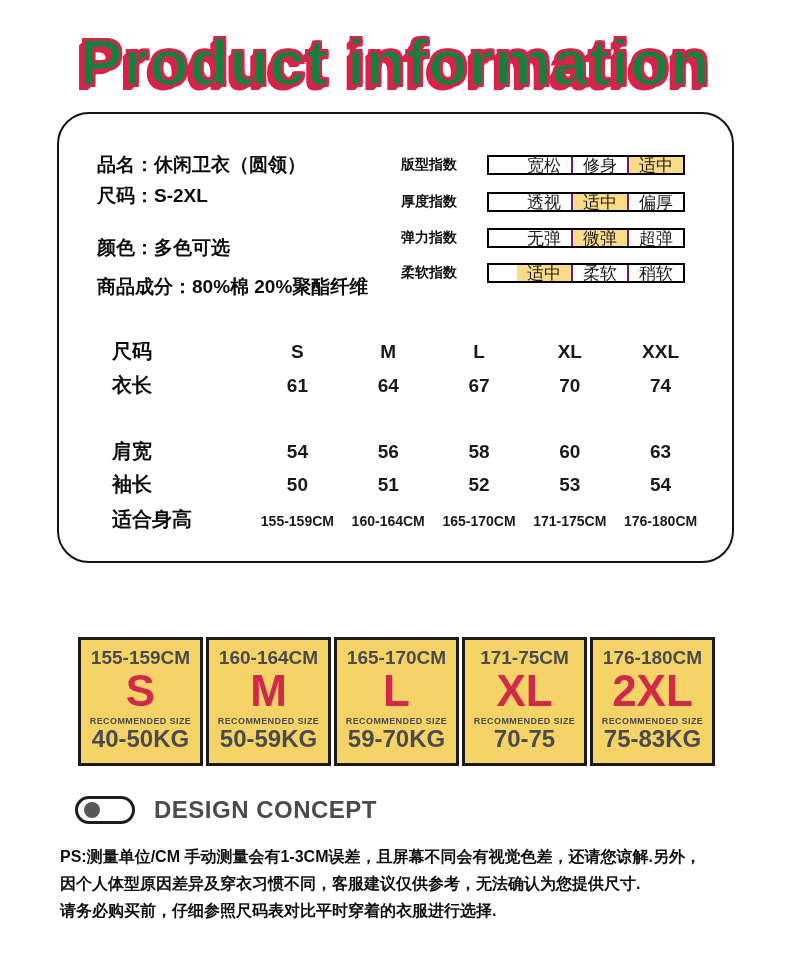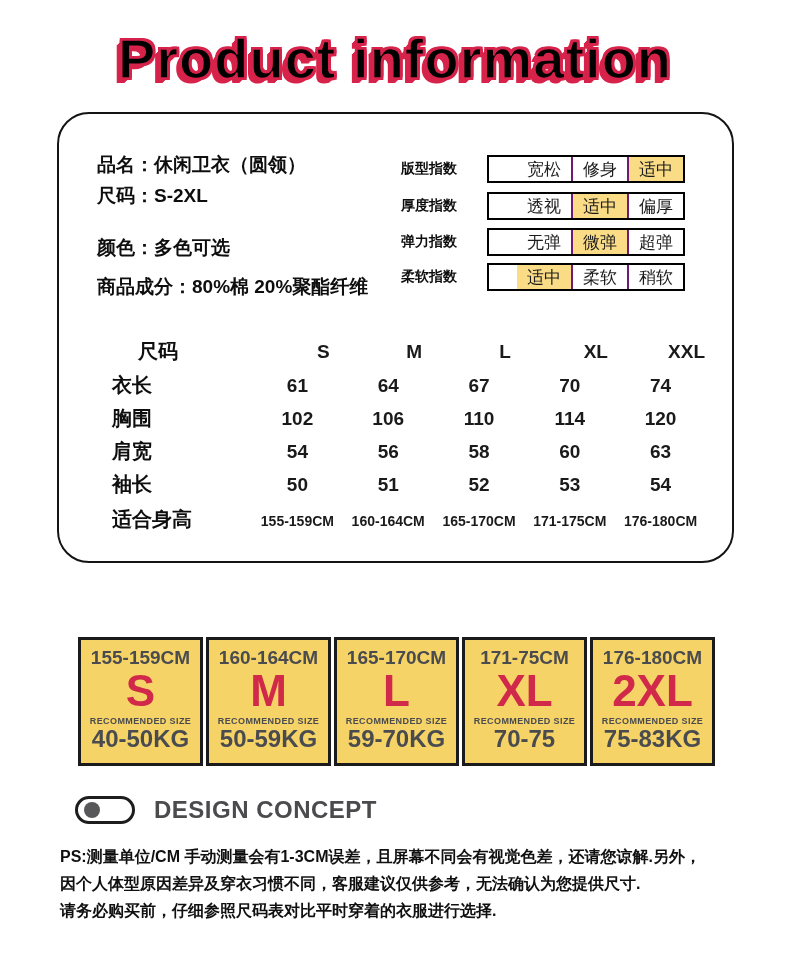--- a/index.html
+++ b/index.html
@@ -6,22 +6,22 @@
   html,body { background:#ffffff; }
   body { font-family:"Liberation Sans", sans-serif; }
   #page {
     position:relative; width:790px; height:953px; background:#ffffff;
     overflow:hidden; margin:0 auto;
   }
 
   
   .title {
     position:absolute; top:26px; left:0; right:0; text-align:center;
-    font-size:56px; font-weight:bold; letter-spacing:1px;
-    color:#000000;
+    font-size:64px; font-weight:bold; letter-spacing:1px;
+    color:#15803d;
     -webkit-text-stroke:1.5px #D7234B;
     text-shadow:
       -2px 0 #D7234B, 2px 0 #D7234B, 0 -2px #D7234B, 0 2px #D7234B,
       -2px -2px #D7234B, 2px -2px #D7234B, -2px 2px #D7234B, 2px 2px #D7234B,
       -3px 3px #D7234B, -4px 4px #D7234B, -5px 5px #D7234B;
   }
 
   
   .info-box {
     position:absolute; left:57px; top:112px; width:677px; height:451px;
@@ -32,34 +32,34 @@
   .field-2 { top:69px; }
   .field-3 { top:121px; }
   .field-4 { top:160px; }
 
   .idx-row { position:absolute; left:342px; display:flex; align-items:center; }
   .idx-1 { top:41px; }
   .idx-2 { top:78px; }
   .idx-3 { top:114px; }
   .idx-4 { top:149px; }
   .idx-label { font-size:14px; font-weight:bold; color:#0e0e0e; width:86px; white-space:nowrap; }
-  .idx-cells { display:flex; border:2px solid #000; width:198px; height:28px; background:#fff;padding-left:28px; }
+  .idx-cells { display:flex; border:2px solid #000; width:198px; height:20px; background:#fff;padding-left:28px; }
   .idx-cell {
     flex:1; display:flex; align-items:center; justify-content:center;
     font-size:17px; color:#1c1c1c; border-left:2px solid #701a75; background:#ffffff;
   }
   .idx-cell:first-child { border-left:none; }
   .idx-cell.sel { background:#FBDC86; }
 
   
   .size-row {
     position:absolute; left:0; width:100%; display:flex; align-items:baseline;
     padding-left:53px; padding-right:26px;
   }
-  .sr-1 { top:224px;margin-left:26px; } .sr-2 { top:258px; } .sr-3 { top:291px; }
+  .sr-1 { top:224px; } .sr-2 { top:258px; } .sr-3 { top:291px; }
   .sr-4 { top:324px; } .sr-5 { top:357px; } .sr-6 { top:392px;justify-content:space-between; }
   .size-label { width:140px; font-size:20px; font-weight:bold; color:#0e0e0e; white-space:nowrap; }
   .size-cell { flex:1; text-align:center; font-size:19px; font-weight:bold; color:#1a1a1a; }
   .sr-6 .size-cell { font-size:14px; letter-spacing:0; }
 
   
   .cards { position:absolute; left:78px; top:637px; width:637px; display:flex; gap:3px; }
   .card {
     flex:1; height:129px; background:#F6D366; border:3px solid #1b1b1b;
     text-align:center; padding-top:7px; overflow:hidden;
@@ -135,28 +135,20 @@
       <div class="size-cell">XXL</div>
     </div>
     <div class="size-row sr-2">
       <div class="size-label">衣长</div>
       <div class="size-cell">61</div>
       <div class="size-cell">64</div>
       <div class="size-cell">67</div>
       <div class="size-cell">70</div>
       <div class="size-cell">74</div>
     </div>
-    <div class="size-row sr-3">
-      <div class="size-label">胸围</div>
-      <div class="size-cell">102</div>
-      <div class="size-cell">106</div>
-      <div class="size-cell">110</div>
-      <div class="size-cell">114</div>
-      <div class="size-cell">120</div>
-    </div>
     <div class="size-row sr-4">
       <div class="size-label">肩宽</div>
       <div class="size-cell">54</div>
       <div class="size-cell">56</div>
       <div class="size-cell">58</div>
       <div class="size-cell">60</div>
       <div class="size-cell">63</div>
     </div>
     <div class="size-row sr-5">
       <div class="size-label">袖长</div>

